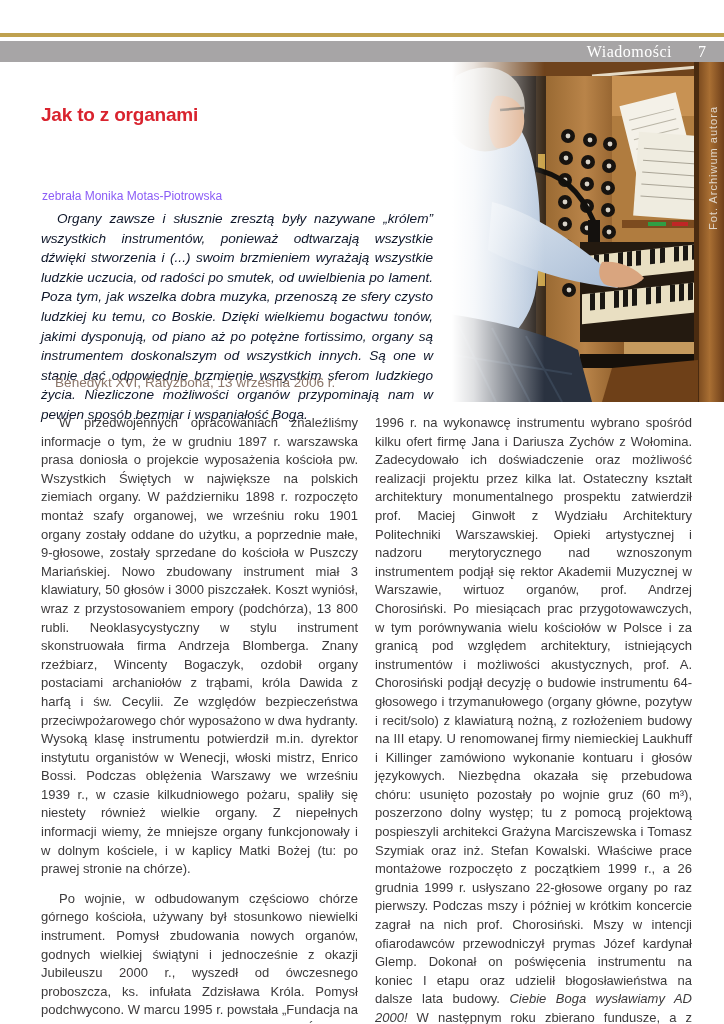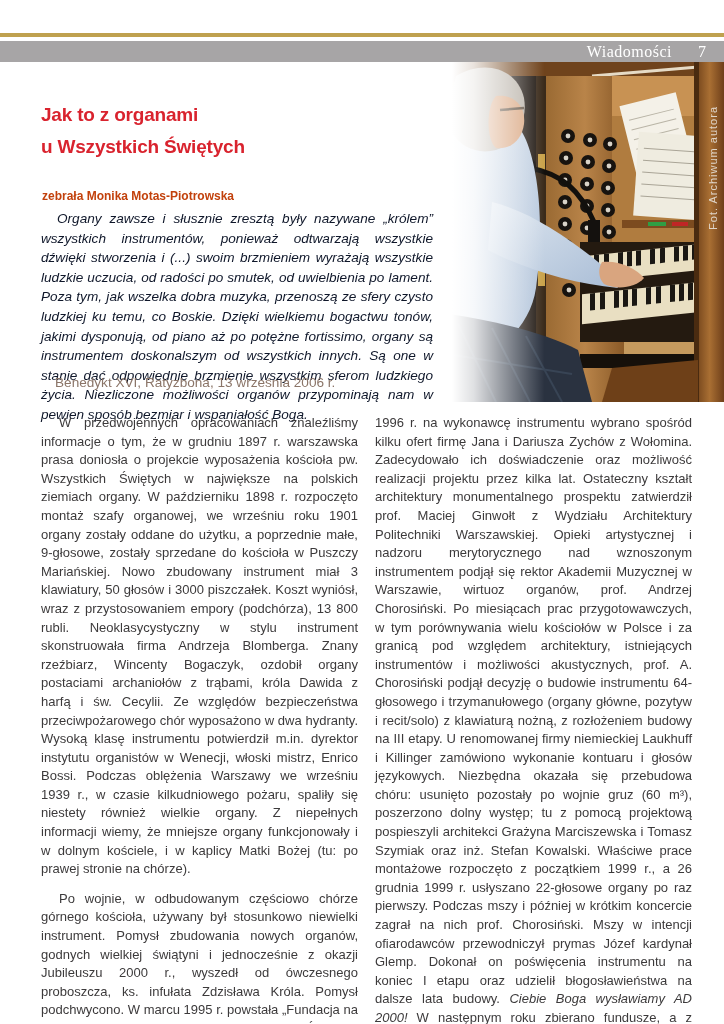--- a/index.html
+++ b/index.html
@@ -18,21 +18,21 @@
   .photo-wrap{position:absolute;top:62px;right:0;width:272px;height:340px;}
   .photo-wrap svg{display:block;}
   .photo-fade{position:absolute;inset:0;
       background:linear-gradient(to right,#ffffff 0%,rgba(255,255,255,.85) 8%,rgba(255,255,255,0) 34%);}
   .photo-caption{position:absolute;top:44px;right:5px;writing-mode:vertical-rl;transform:rotate(180deg);
       font-size:11px;color:rgba(235,233,228,.85);letter-spacing:1px;}
 
   
   .headline{position:absolute;left:41px;top:86px;color:#d9232e;font-weight:bold;
             font-size:19px;line-height:32px;letter-spacing:-.2px;}
-  .byline{position:absolute;left:42px;top:189px;font-size:12px;font-weight:bold;color:#c2410c;}
+  .byline{position:absolute;left:42px;top:189px;font-size:12px;font-weight:normal;color:#8b5cf6;}
 
   
   .quote{position:absolute;left:41px;top:209px;width:392px;font-style:italic;
          color:#0f172a;font-size:13.6px;line-height:19.6px;text-align:justify;text-indent:16px;}
   .attribution{position:absolute;left:55px;top:375px;color:#8b7568;font-size:13.6px;}
 
   
   .columns{position:absolute;left:41px;top:414px;width:651px;display:flex;gap:17px;}
   .col{width:317px;color:#3c3a3b;font-size:13px;line-height:18.6px;text-align:justify;}
   .col p{margin:0 0 11px 0;}
@@ -219,21 +219,20 @@
       <rect x="242" y="0" width="5" height="340" fill="#4a2b10"></rect>
 
       <path d="M160,306 L246,298 L246,340 L150,340 Z" fill="#6e4018"></path>
     </svg>
     <div class="photo-fade"></div>
     <div class="photo-caption">Fot. Archiwum autora</div>
   </div>
 
   <h1 class="headline">
     <div>Jak to z organami</div>
-    <div>u Wszystkich Świętych</div>
   </h1>
 
   <div class="byline">zebrała Monika Motas-Piotrowska</div>
 
   <div class="quote">Organy zawsze i słusznie zresztą były nazywane „królem” wszystkich instrumentów, ponieważ odtwarzają wszystkie dźwięki stworzenia i (...) swoim brzmieniem wyrażają wszystkie ludzkie uczucia, od radości po smutek, od uwielbienia po lament. Poza tym, jak wszelka dobra muzyka, przenoszą ze sfery czysto ludzkiej ku temu, co Boskie. Dzięki wielkiemu bogactwu tonów, jakimi dysponują, od piano aż po potężne fortissimo, organy są instrumentem doskonalszym od wszystkich innych. Są one w stanie dać odpowiednie brzmienie wszystkim sferom ludzkiego życia. Niezliczone możliwości organów przypominają nam w pewien sposób bezmiar i wspaniałość Boga.</div>
 
   <div class="attribution">Benedykt XVI, Ratyzbona, 13 września 2006 r.</div>
 
   <div class="columns">
     <div class="col">

